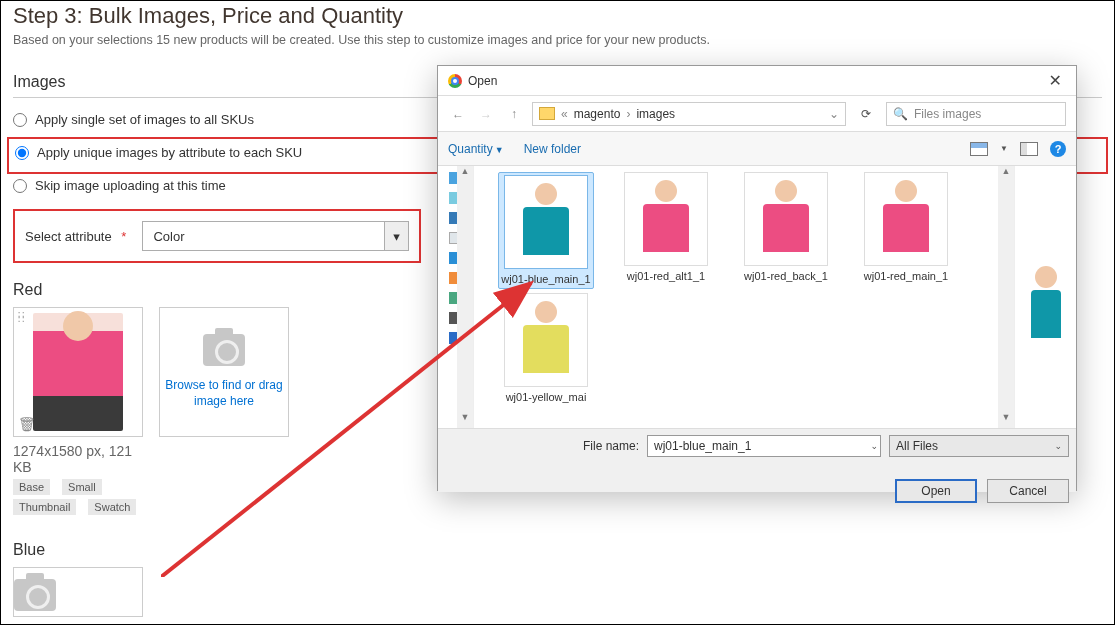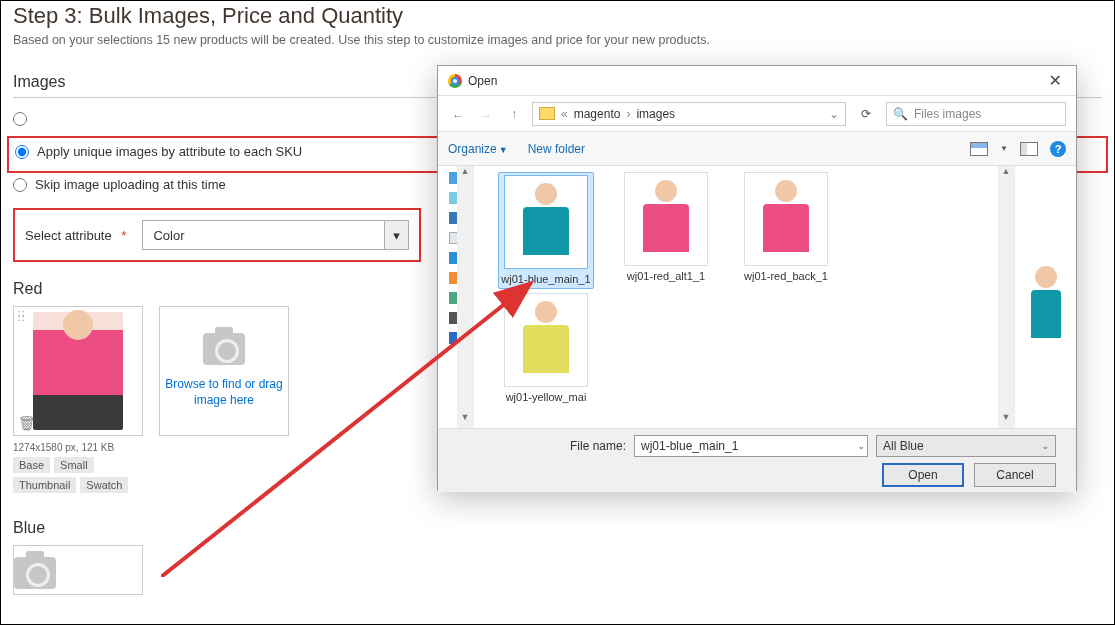--- a/index.html
+++ b/index.html
@@ -37,22 +37,22 @@
 .thumb-frame { width: 130px; height: 130px; border: 1px solid #ccc; display: flex; align-items: center; justify-content: center; position: relative; background: #fff; }
 .thumb-frame .handle { position: absolute; left: 4px; top: 4px; font-size: 10px; color: #999; text-align: left; line-height: 5px; }
 .thumb-frame .trash { position: absolute; left: 4px; bottom: 4px; color: #888; font-size: 14px; }
 .img-ph { width: 90px; height: 118px; background: linear-gradient(#f7e0da 15%, #ec4d82 15% 70%, #3a3a3a 70%); border-radius: 2px; position: relative; }
 .img-ph .head { position: absolute; top: -2px; left: 30px; width: 30px; height: 30px; background: #f0c8a8; border-radius: 50%; }
 .browse-card { width: 130px; height: 130px; border: 1px solid #ccc; display: flex; flex-direction: column; align-items: center; justify-content: center; gap: 12px; }
 .camera-icon { width: 42px; height: 32px; background: #c7c7c7; border-radius: 4px; position: relative; }
 .camera-icon::before { content: ''; position: absolute; top: -6px; left: 12px; width: 18px; height: 8px; background: #c7c7c7; border-radius: 2px 2px 0 0; }
 .camera-icon::after { content: ''; position: absolute; top: 6px; left: 12px; width: 18px; height: 18px; border: 3px solid #efefef; border-radius: 50%; }
 .browse-text { color: #0070d2; font-size: 12px; text-align: center; line-height: 1.3; }
-.thumb-meta { font-size: 10px; color: #666; margin-top: 6px; }
-.tag-row { display: flex; gap: 4px; margin-top: 4px; flex-wrap: wrap; }
+.thumb-meta { font-size: 14px; color: #666; margin-top: 6px; }
+.tag-row { display: flex; gap: 12px; margin-top: 4px; flex-wrap: wrap; }
 .tag { background: #e8e8e8; padding: 2px 6px; font-size: 11px; color: #555; }
 
 
 .dialog {
   position: absolute;
   left: 436px; top: 64px;
   width: 640px; height: 426px;
   border: 1px solid #999;
   background: #f0f0f0;
   box-shadow: 0 8px 30px rgba(0,0,0,0.25);
@@ -111,21 +111,21 @@
 .prod-img { width: 46px; height: 78px; position: relative; }
 .prod-img .face { width: 22px; height: 22px; background:#f0c8a8; border-radius:50%; margin:0 auto; }
 .prod-img .body { height: 48px; margin-top:2px; border-radius: 4px 4px 0 0; }
 .prod-img.blue .body { background:#0f97a8; }
 .prod-img.pink .body { background:#ec4d82; }
 .prod-img.yellow .body { background:#e3dd5e; }
 
 .preview-col { width: 62px; border-left: 1px solid #eee; display:flex; align-items:flex-start; justify-content:center; padding-top: 100px; }
 .preview-col .prod-img { width: 30px; height: 50px; }
 
-.dlg-footer { height: 64px; background: #f0f0f0; border-top: 1px solid #ddd; padding: 6px 20px; display:flex; flex-direction:column; gap:6px; }
+.dlg-footer { height: 64px; background: #f0f0f0; border-top: 1px solid #ddd; padding: 6px 7px; display:flex; flex-direction:column; gap:22px; }
 .fn-row { display:flex; align-items:center; gap: 8px; justify-content: flex-end; }
 .fn-label { }
 .fn-input { width: 234px; height: 22px; border:1px solid #999; background:#fff; padding: 0 6px; position:relative; display:flex; align-items:center; }
 .fn-input .dd { position:absolute; right:2px; font-size:9px; color:#555; }
 .filter-sel { width: 180px; height: 22px; border:1px solid #999; background:#e8e8e8; padding: 0 6px; position:relative; display:flex; align-items:center; }
 .filter-sel .dd { position:absolute; right:6px; font-size:9px; color:#555; }
 .btn-row { display:flex; justify-content:flex-end; gap: 10px; }
 .dlg-btn { width: 82px; height: 24px; border:1px solid #999; background:#e8e8e8; display:flex; align-items:center; justify-content:center; }
 .dlg-btn.primary { border:2px solid #2a6bc6; }
 
@@ -142,20 +142,21 @@
 
 <div class="page">
   <div class="step-title">Step 3: Bulk Images, Price and Quantity</div>
   <div class="step-sub">Based on your selections 15 new products will be created. Use this step to customize images and price for your new products.</div>
 
   <div class="section-title">Images</div>
   <hr class="sep">
 
   <label class="radio-row">
     <input type="radio" name="imgmode" style="">
+    <span>Apply single set of images to all SKUs</span>
   </label>
 
   <div class="highlight-box">
     <label class="radio-row">
       <input type="radio" name="imgmode" checked="" style="">
       <span>Apply unique images by attribute to each SKU</span>
     </label>
   </div>
 
   <label class="radio-row">
@@ -235,21 +236,21 @@
     </div>
     <span class="refresh-btn">⟳</span>
     <div class="search-box">
       <span class="mag">🔍</span>
       <span>Files images</span>
     </div>
   </div>
 
   <div class="dlg-toolbar">
     <span class="tb-link">
-      <span>Organize</span><span class="car">▼</span>
+      <span>Quantity</span><span class="car">▼</span>
     </span>
     <span class="tb-link">New folder</span>
     <span class="tb-icons">
       <span class="view-ico"></span>
       <span style="font-size:8px;color:#555;">▼</span>
       <span class="pane-ico"></span>
       <span class="help-ico">?</span>
     </span>
   </div>
 
@@ -293,20 +294,29 @@
         </div>
         <div class="file-item">
           <div class="file-thumb">
               <div class="prod-img pink">
                 <div class="face"></div>
                 <div class="body"></div>
               </div>
             </div>
           <div class="file-name">wj01-red_back_1</div>
         </div>
+        <div class="file-item">
+          <div class="file-thumb">
+              <div class="prod-img pink">
+                <div class="face"></div>
+                <div class="body"></div>
+              </div>
+            </div>
+          <div class="file-name">wj01-red_main_1</div>
+        </div>
       </div>
       <div class="files-row" style="margin-top:4px;">
         <div class="file-item">
           <div class="file-thumb">
               <div class="prod-img yellow">
                 <div class="face"></div>
                 <div class="body"></div>
               </div>
             </div>
           <div class="file-name">wj01-yellow_mai</div>
@@ -327,21 +337,21 @@
   </div>
 
   <div class="dlg-footer">
     <div class="fn-row">
       <span class="fn-label">File name:</span>
       <div class="fn-input">
         <span>wj01-blue_main_1</span>
         <span class="dd">⌄</span>
       </div>
       <div class="filter-sel">
-        <span>All Blue</span>
+        <span>All Files</span>
         <span class="dd">⌄</span>
       </div>
     </div>
     <div class="btn-row">
       <div class="dlg-btn primary">Open</div>
       <div class="dlg-btn">Cancel</div>
     </div>
   </div>
 </div>
 

